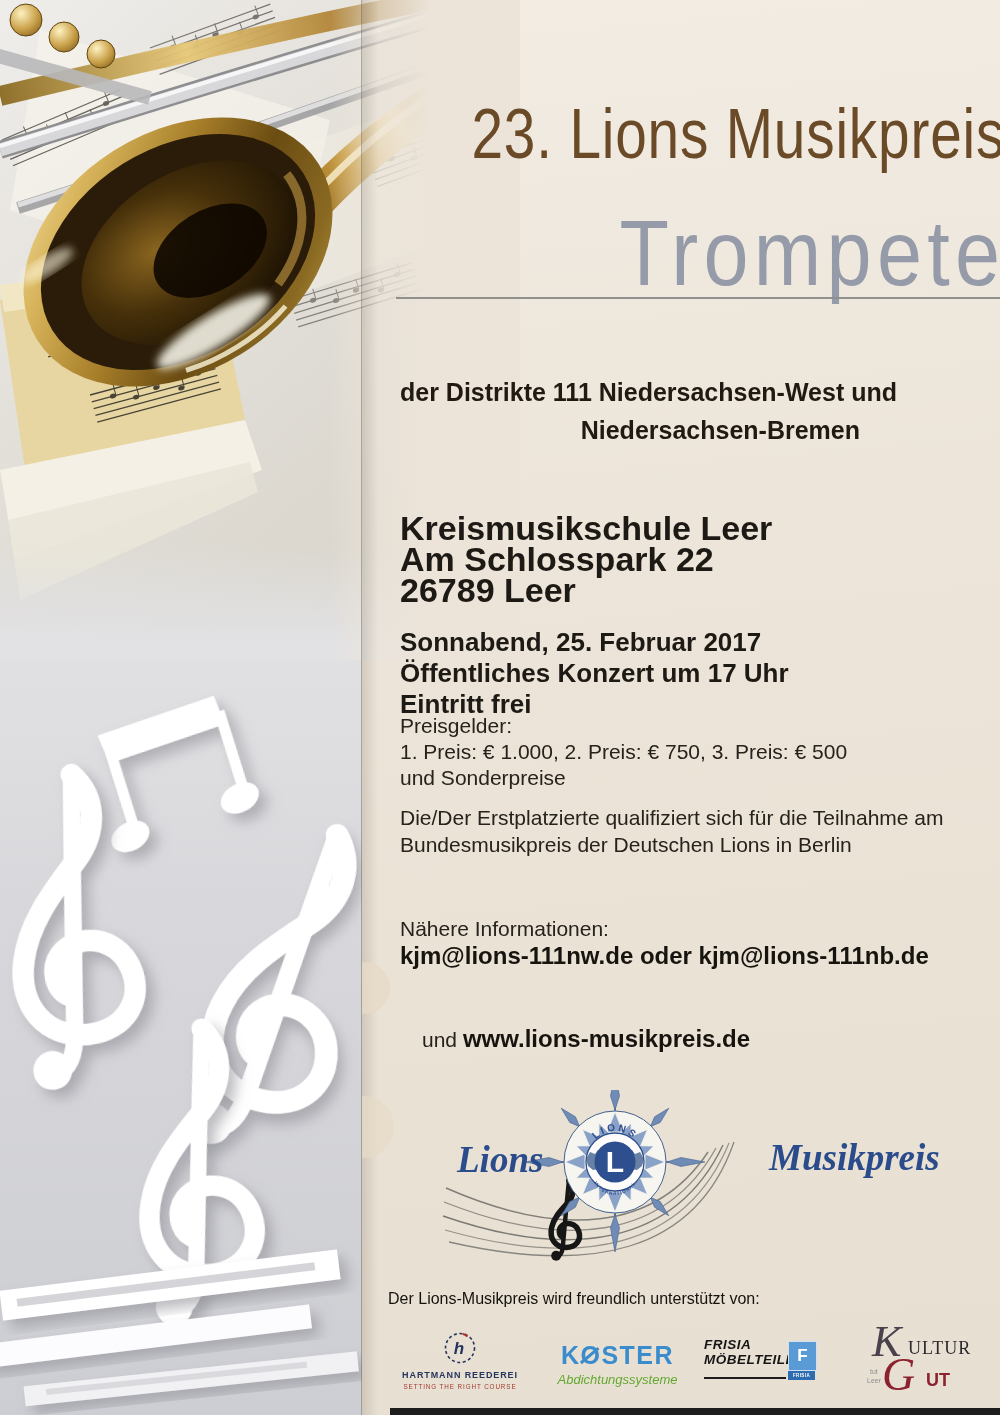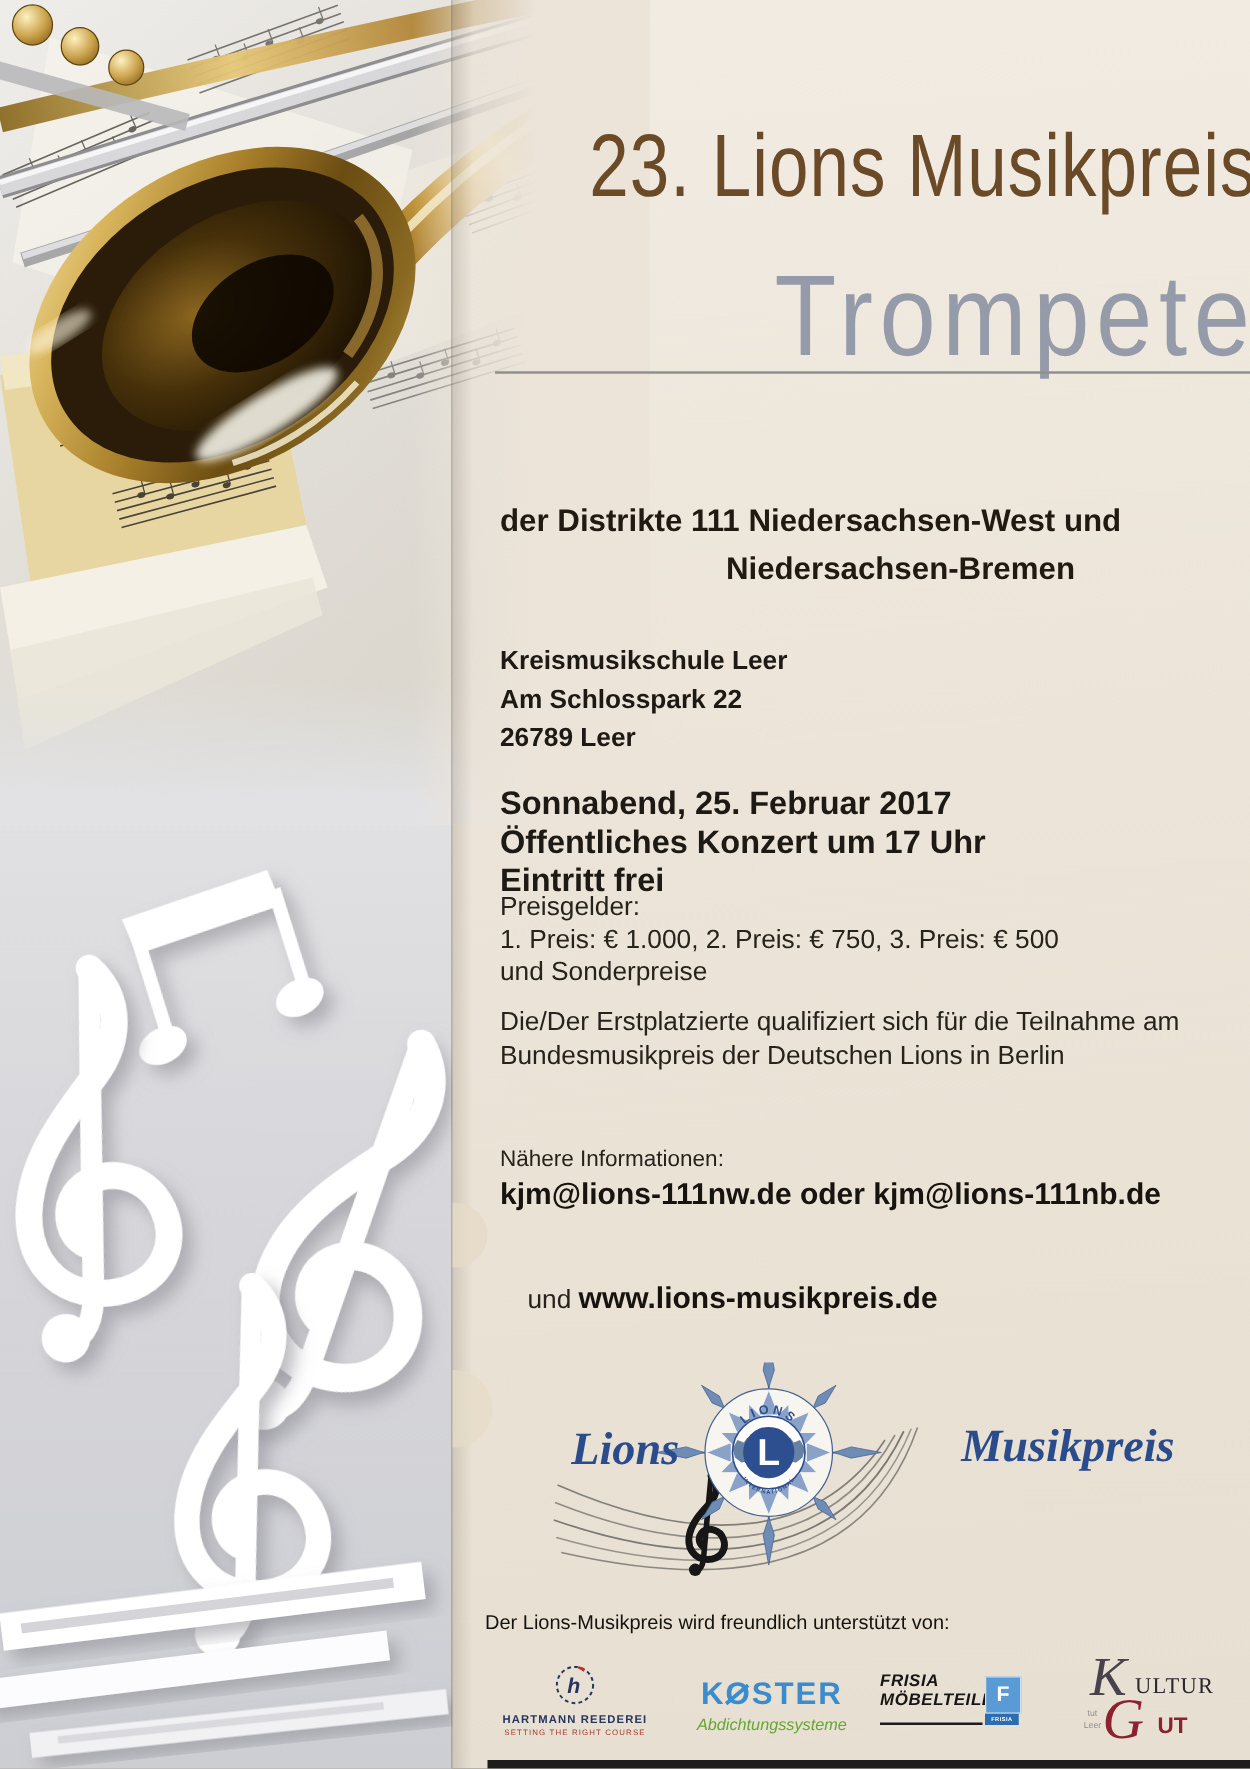--- a/index.html
+++ b/index.html
@@ -19,27 +19,27 @@
   .bump1{left:362px;top:962px;width:28px;height:52px;background:#e6dbc7;border-radius:0 26px 26px 0;opacity:.8;}
   .bump2{left:362px;top:1096px;width:32px;height:62px;background:#e6dbc7;border-radius:0 31px 31px 0;opacity:.75;}
 
   .title{top:93px;right:15px;font-size:71px;letter-spacing:1px;color:#6b4a28;white-space:nowrap;
     transform:scaleX(.8);transform-origin:right center;font-weight:400;}
   .subtitle{top:201px;right:15px;font-size:92px;letter-spacing:6px;color:#959ba9;white-space:nowrap;
     transform:scaleX(.88);transform-origin:right center;font-weight:400;}
   .rule{top:297px;left:396px;right:0;height:2px;background:#90908e;}
 
   .districts{top:373px;left:400px;width:460px;font-size:25px;font-weight:bold;line-height:38px;color:#211a12;}
-  .districts .l1{white-space:nowrap;margin-top:25px;}
+  .districts .l1{white-space:nowrap;}
   .districts .l2{text-align:right;white-space:nowrap;}
-  .venue{top:513px;left:400px;font-size:21px;font-weight:bold;line-height:31px;white-space:nowrap;color:#1d1914;}
+  .venue{top:513px;left:400px;font-size:34px;font-weight:bold;line-height:31px;white-space:nowrap;color:#1d1914;}
   .event{top:627px;left:400px;font-size:26px;font-weight:bold;line-height:31px;white-space:nowrap;color:#1d1914;}
   .prizes{top:713px;left:400px;font-size:21px;line-height:26px;white-space:nowrap;color:#26221c;}
   .qual{top:804px;left:400px;font-size:21px;line-height:27px;white-space:nowrap;color:#26221c;}
-  .info-h{top:917px;left:400px;font-size:18px;color:#26221c;}
+  .info-h{top:917px;left:400px;font-size:21px;color:#26221c;}
   .emails{top:942px;left:400px;font-size:24px;font-weight:bold;white-space:nowrap;color:#17140f;}
   .webline{top:1025px;left:400px;font-size:21px;white-space:nowrap;color:#26221c;margin-left:22px;}
   .webline b{font-size:24px;color:#17140f;}
 
   .logo-svg{left:440px;top:1090px;width:510px;height:180px;}
   .word{font-family:"Liberation Serif",serif;font-style:italic;font-weight:600;font-size:37px;color:#2b4c8c;white-space:nowrap;}
   .lions-word{left:457px;top:1138px;}
   .musik-word{left:741px;top:1136px;margin-left:28px;}
 
   .support-h{top:1290px;left:388px;width:500px;text-align:left;font-size:16px;color:#15130f;white-space:nowrap;}

